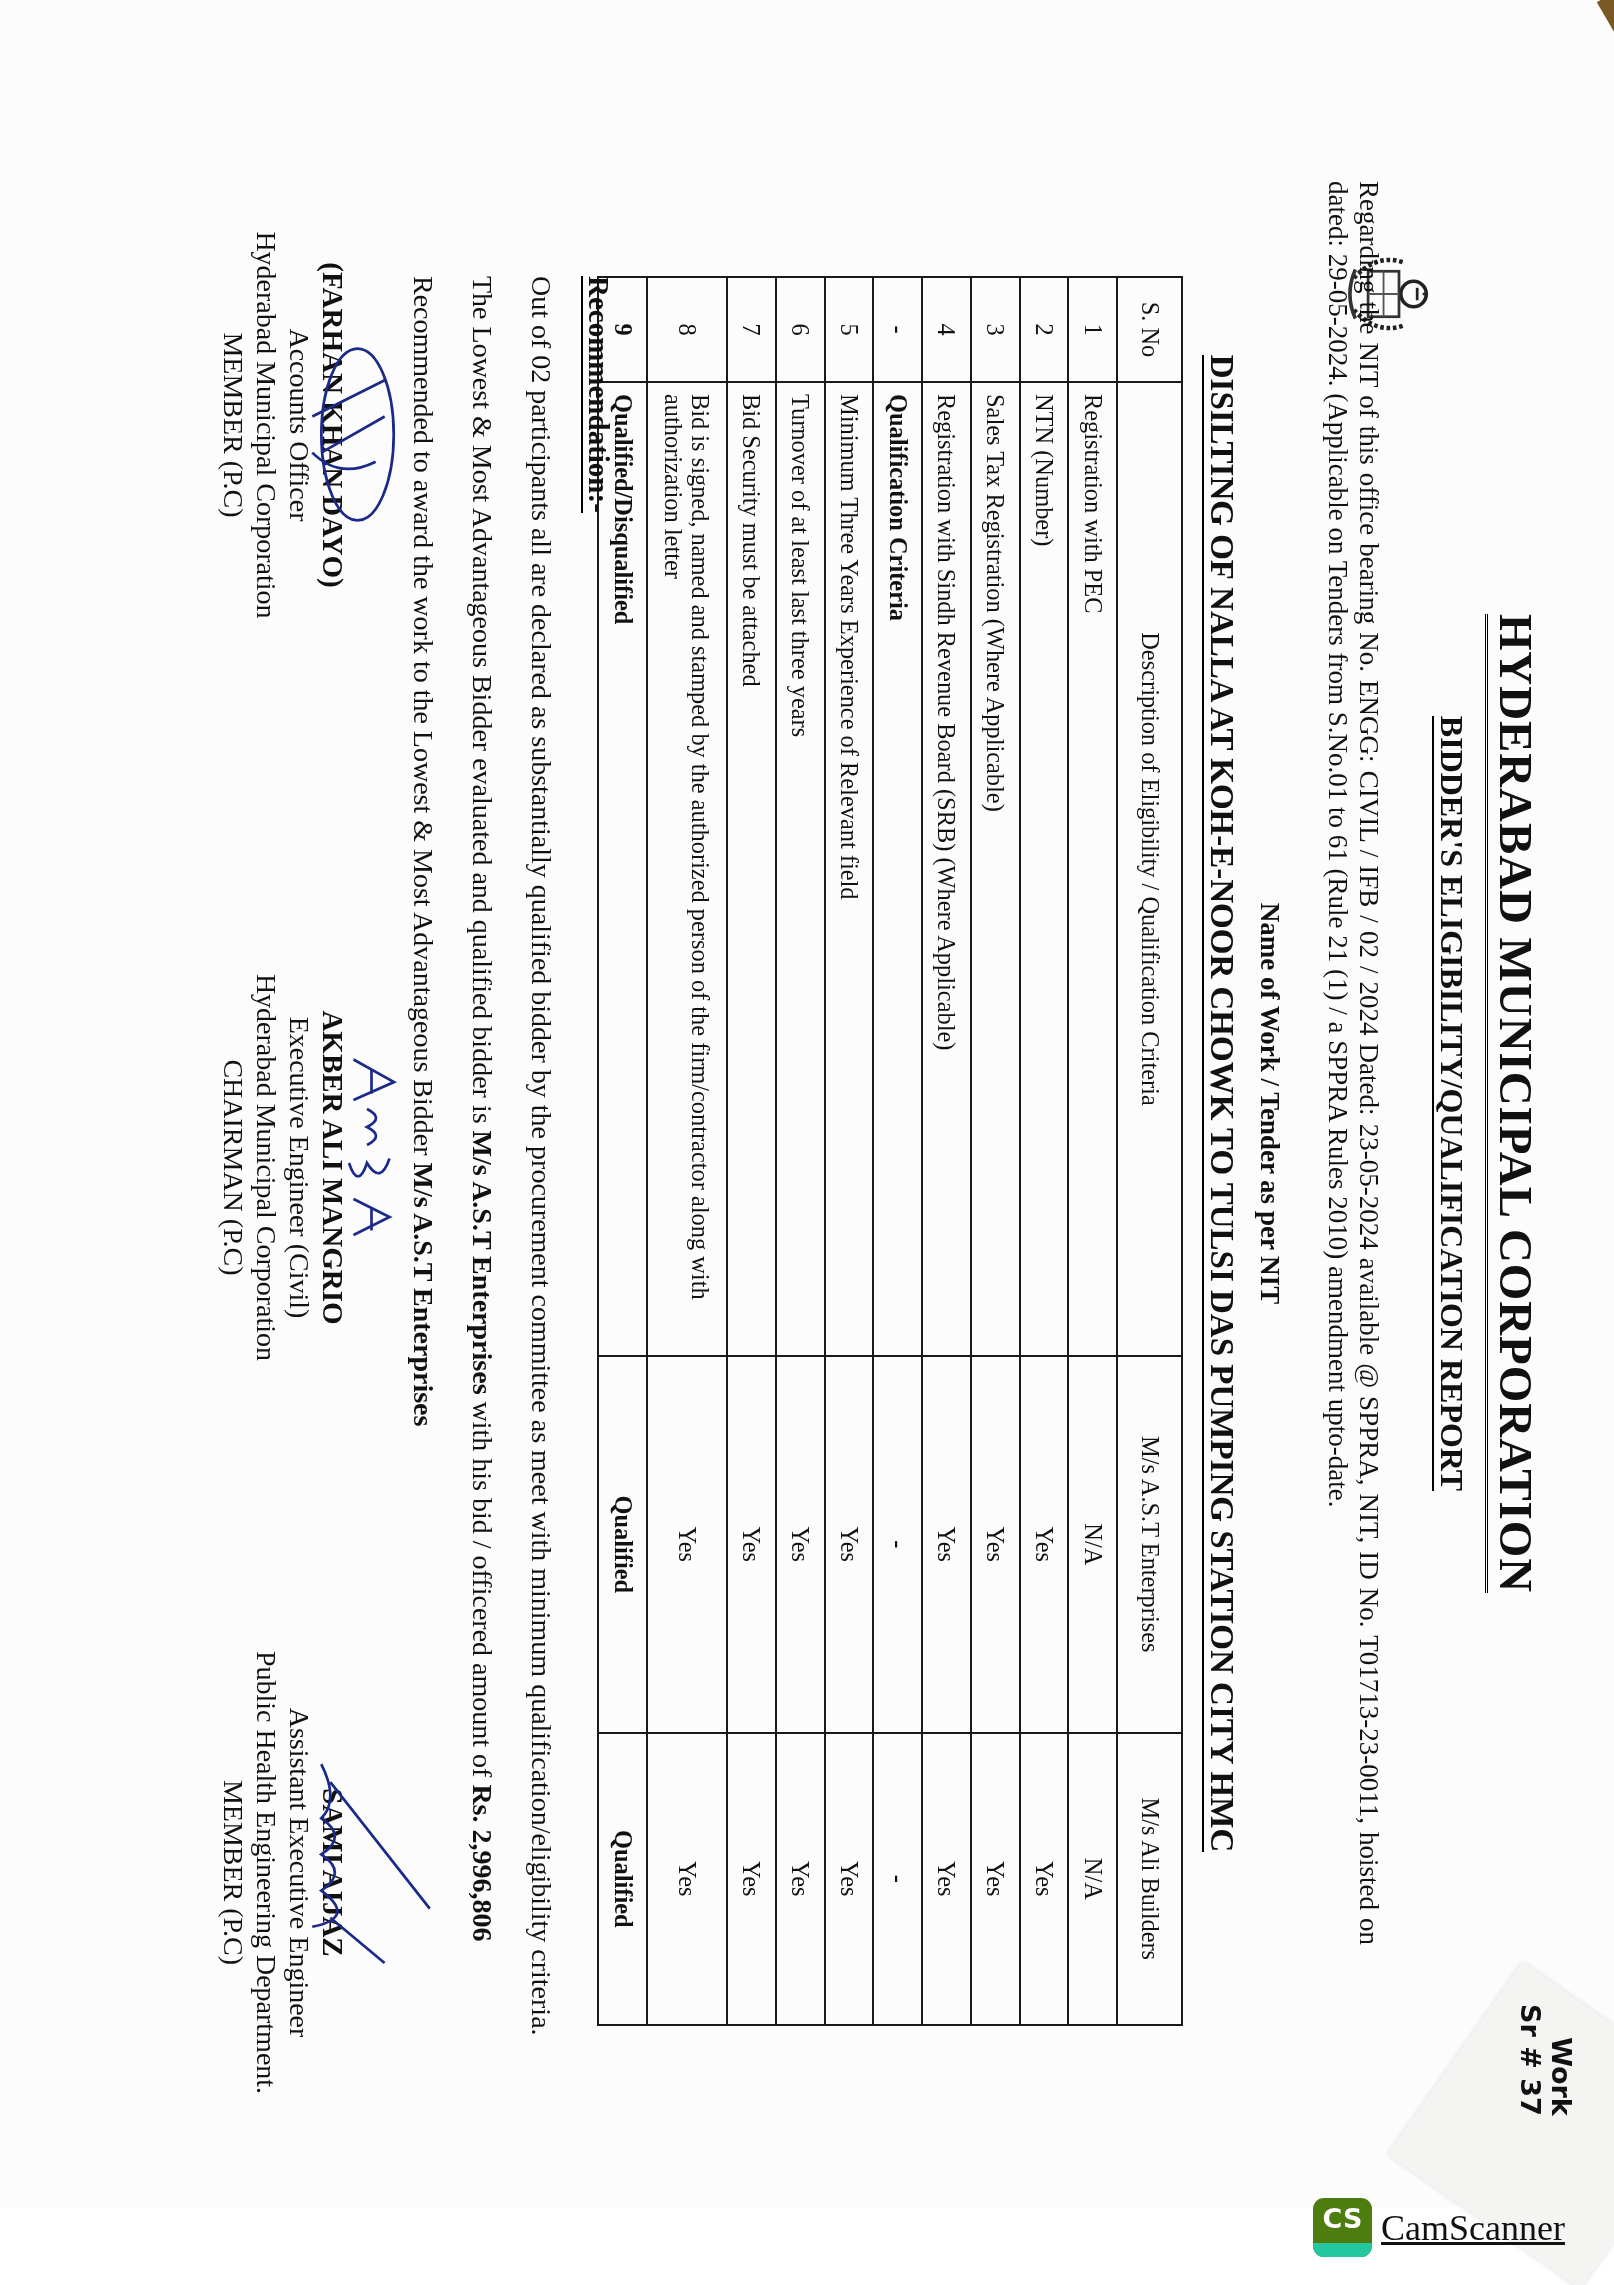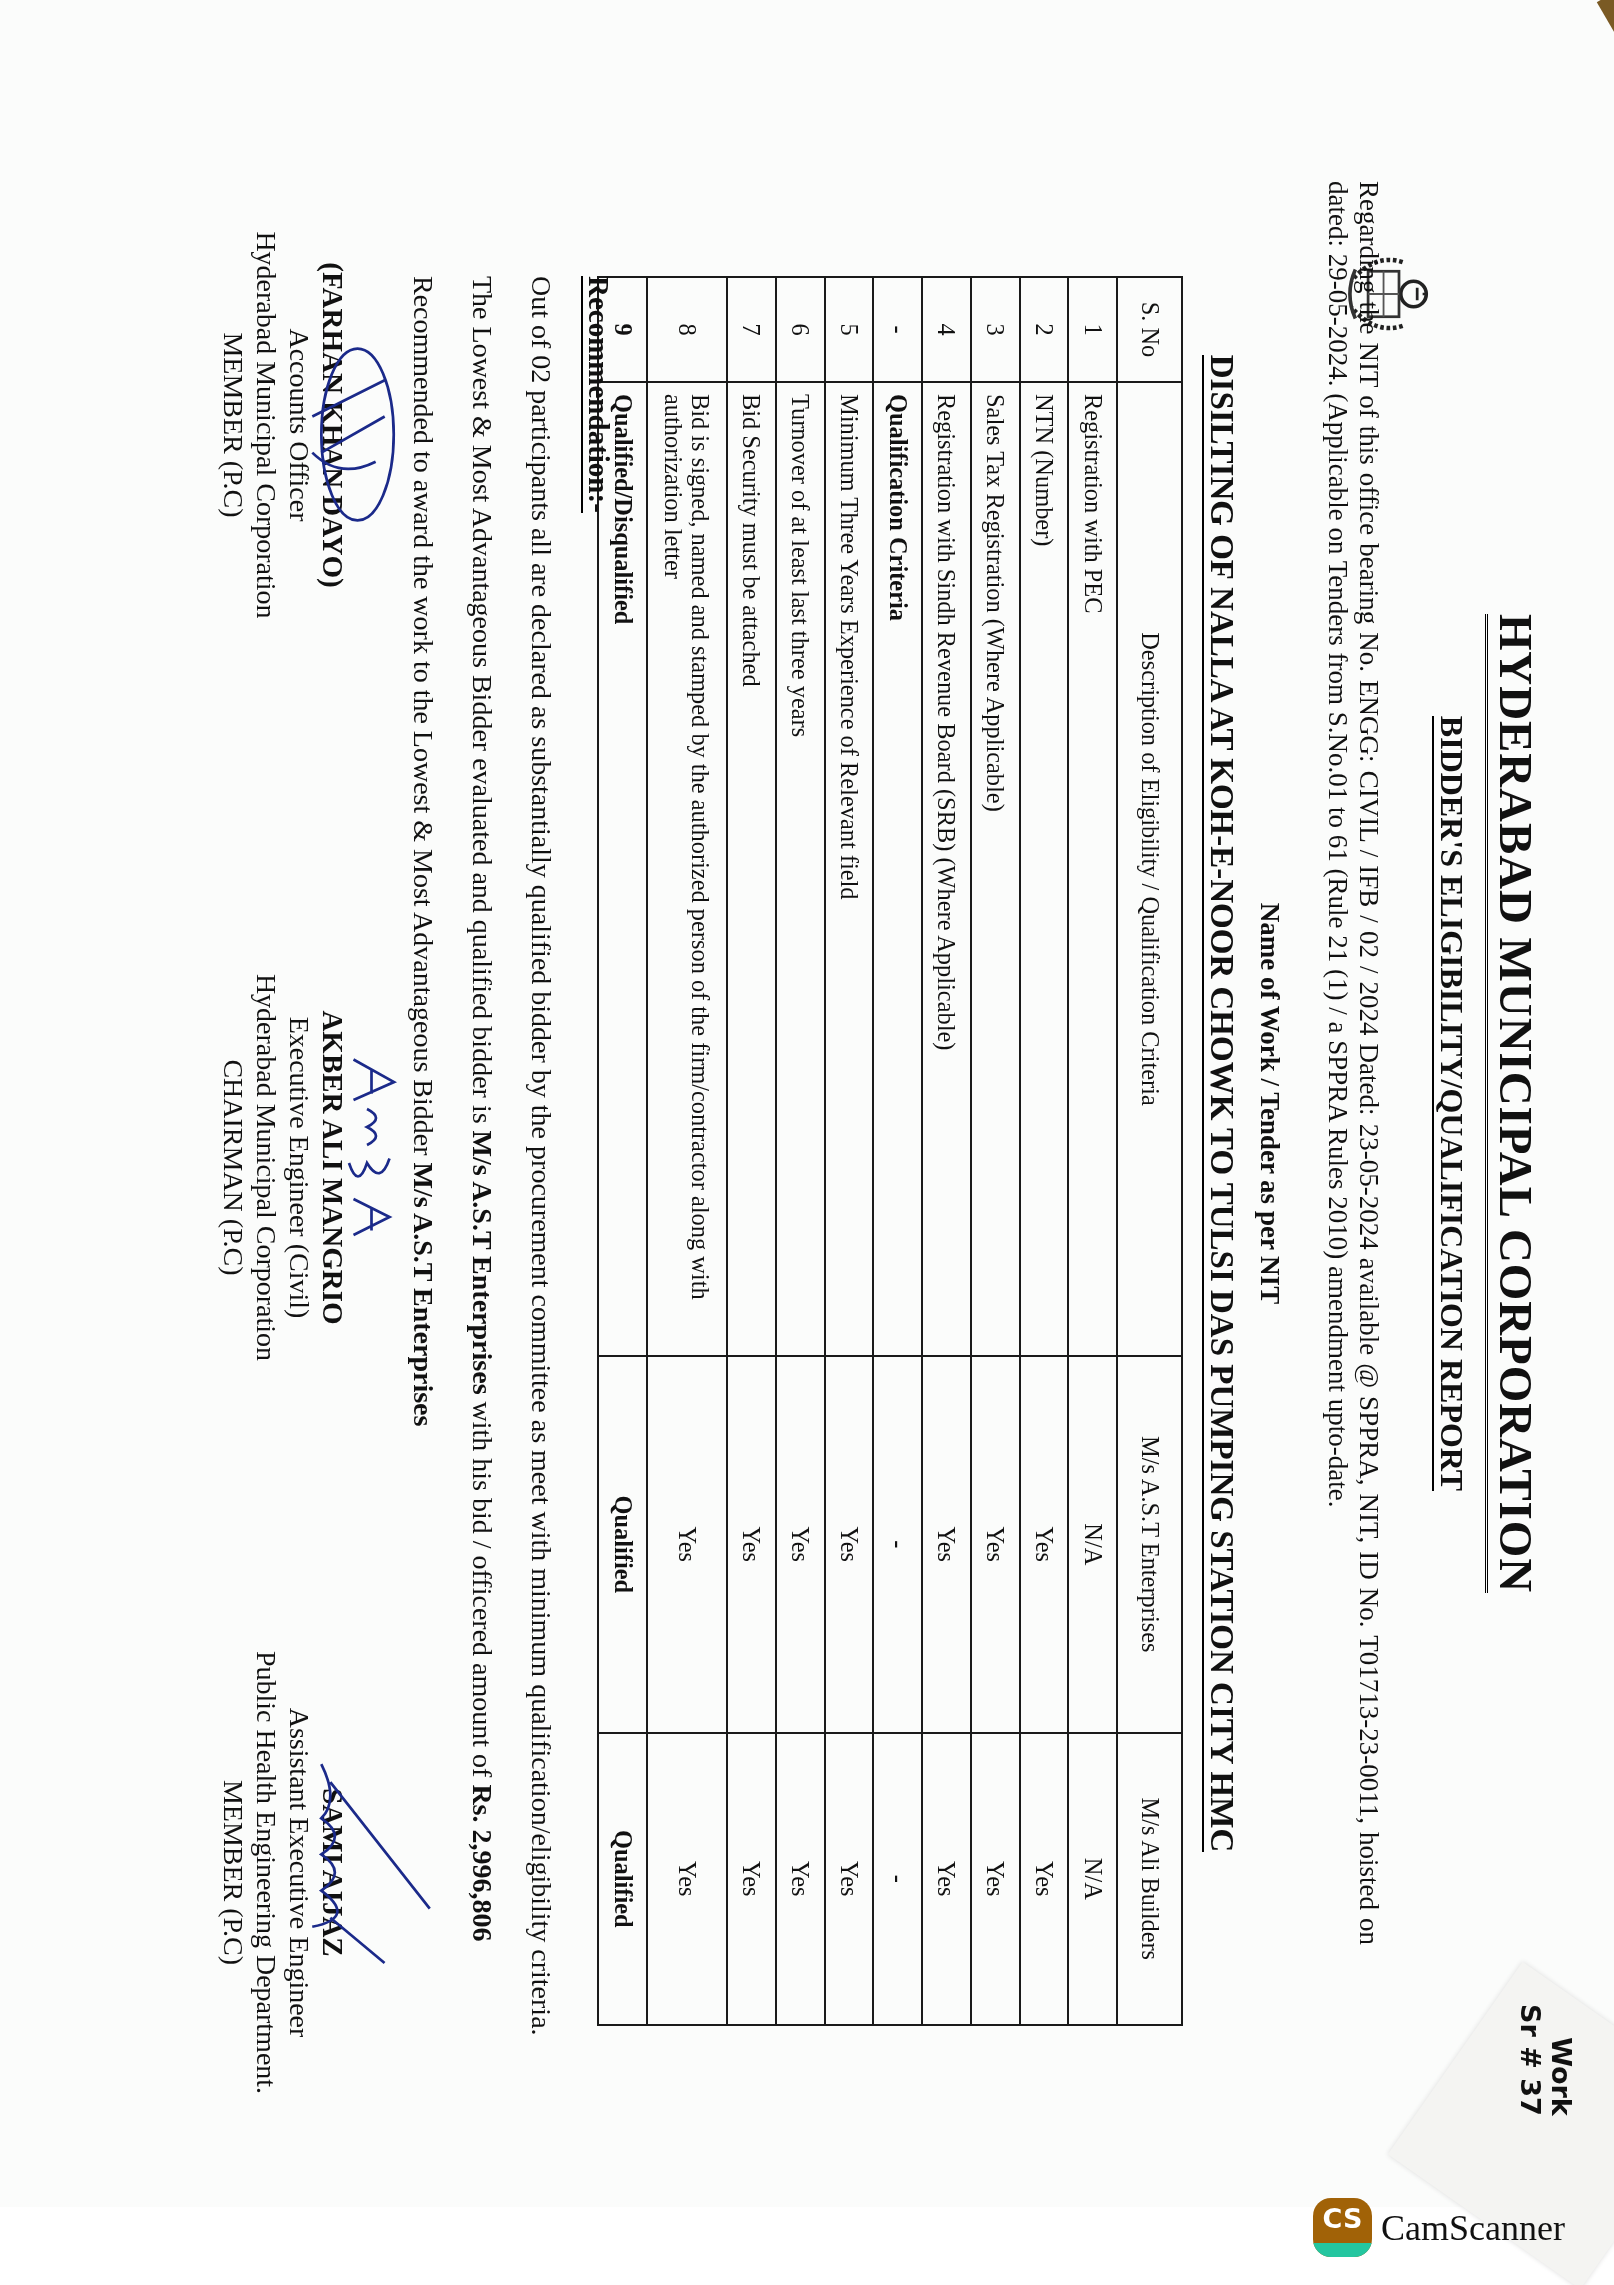--- a/index.html
+++ b/index.html
@@ -50,26 +50,26 @@
   .rec-2 { top:1117px; }
   .rec-3 { top:1176px; }
   .bold { font-weight:bold; }
   .sig { position:absolute; text-align:center; font-size:28px; line-height:33px; }
   .sig .name { font-weight:bold; font-size:29px; }
   .sig-1 { left:190px; top:1266px; width:470px; }
   .sig-2 { left:914px; top:1266px; width:507px; }
   .sig-3 { left:1592px; top:1266px; width:561px; }
   .scribble { position:absolute; pointer-events:none; }
   .cs-logo {
-    position:absolute; left:1313px; top:2198px; width:59px; height:59px; border-radius:18px; overflow:hidden;
-    background:#a16207; transform:none;
+    position:absolute; left:1313px; top:2198px; width:59px; height:59px; border-radius:11px; overflow:hidden;
+    background:#4d7c0f; transform:none;
   }
   .cs-logo .bar { position:absolute; left:0; bottom:0; width:100%; height:14.5px; background:#24c6a0; }
   .cs-logo .txt { position:absolute; left:0; top:5.4px; width:100%; text-align:center; color:#fff; font-family:"DejaVu Sans",sans-serif; font-weight:bold; font-size:27px; }
-  .cs-text { position:absolute; left:1381px; top:2207px; font-family:"Liberation Serif",serif; font-size:36px; color:#111; }
+  .cs-text { position:absolute; left:1381px; top:2207px; font-family:"Liberation Serif",serif; font-size:36px; color:#111;text-decoration:underline; }
 </style>
 </head>
 <body>
 
 <div id="frame">
   <div class="paper">
     <div class="corner-fold"></div>
     <div class="tape"></div>
 
     <div class="work-tag">

